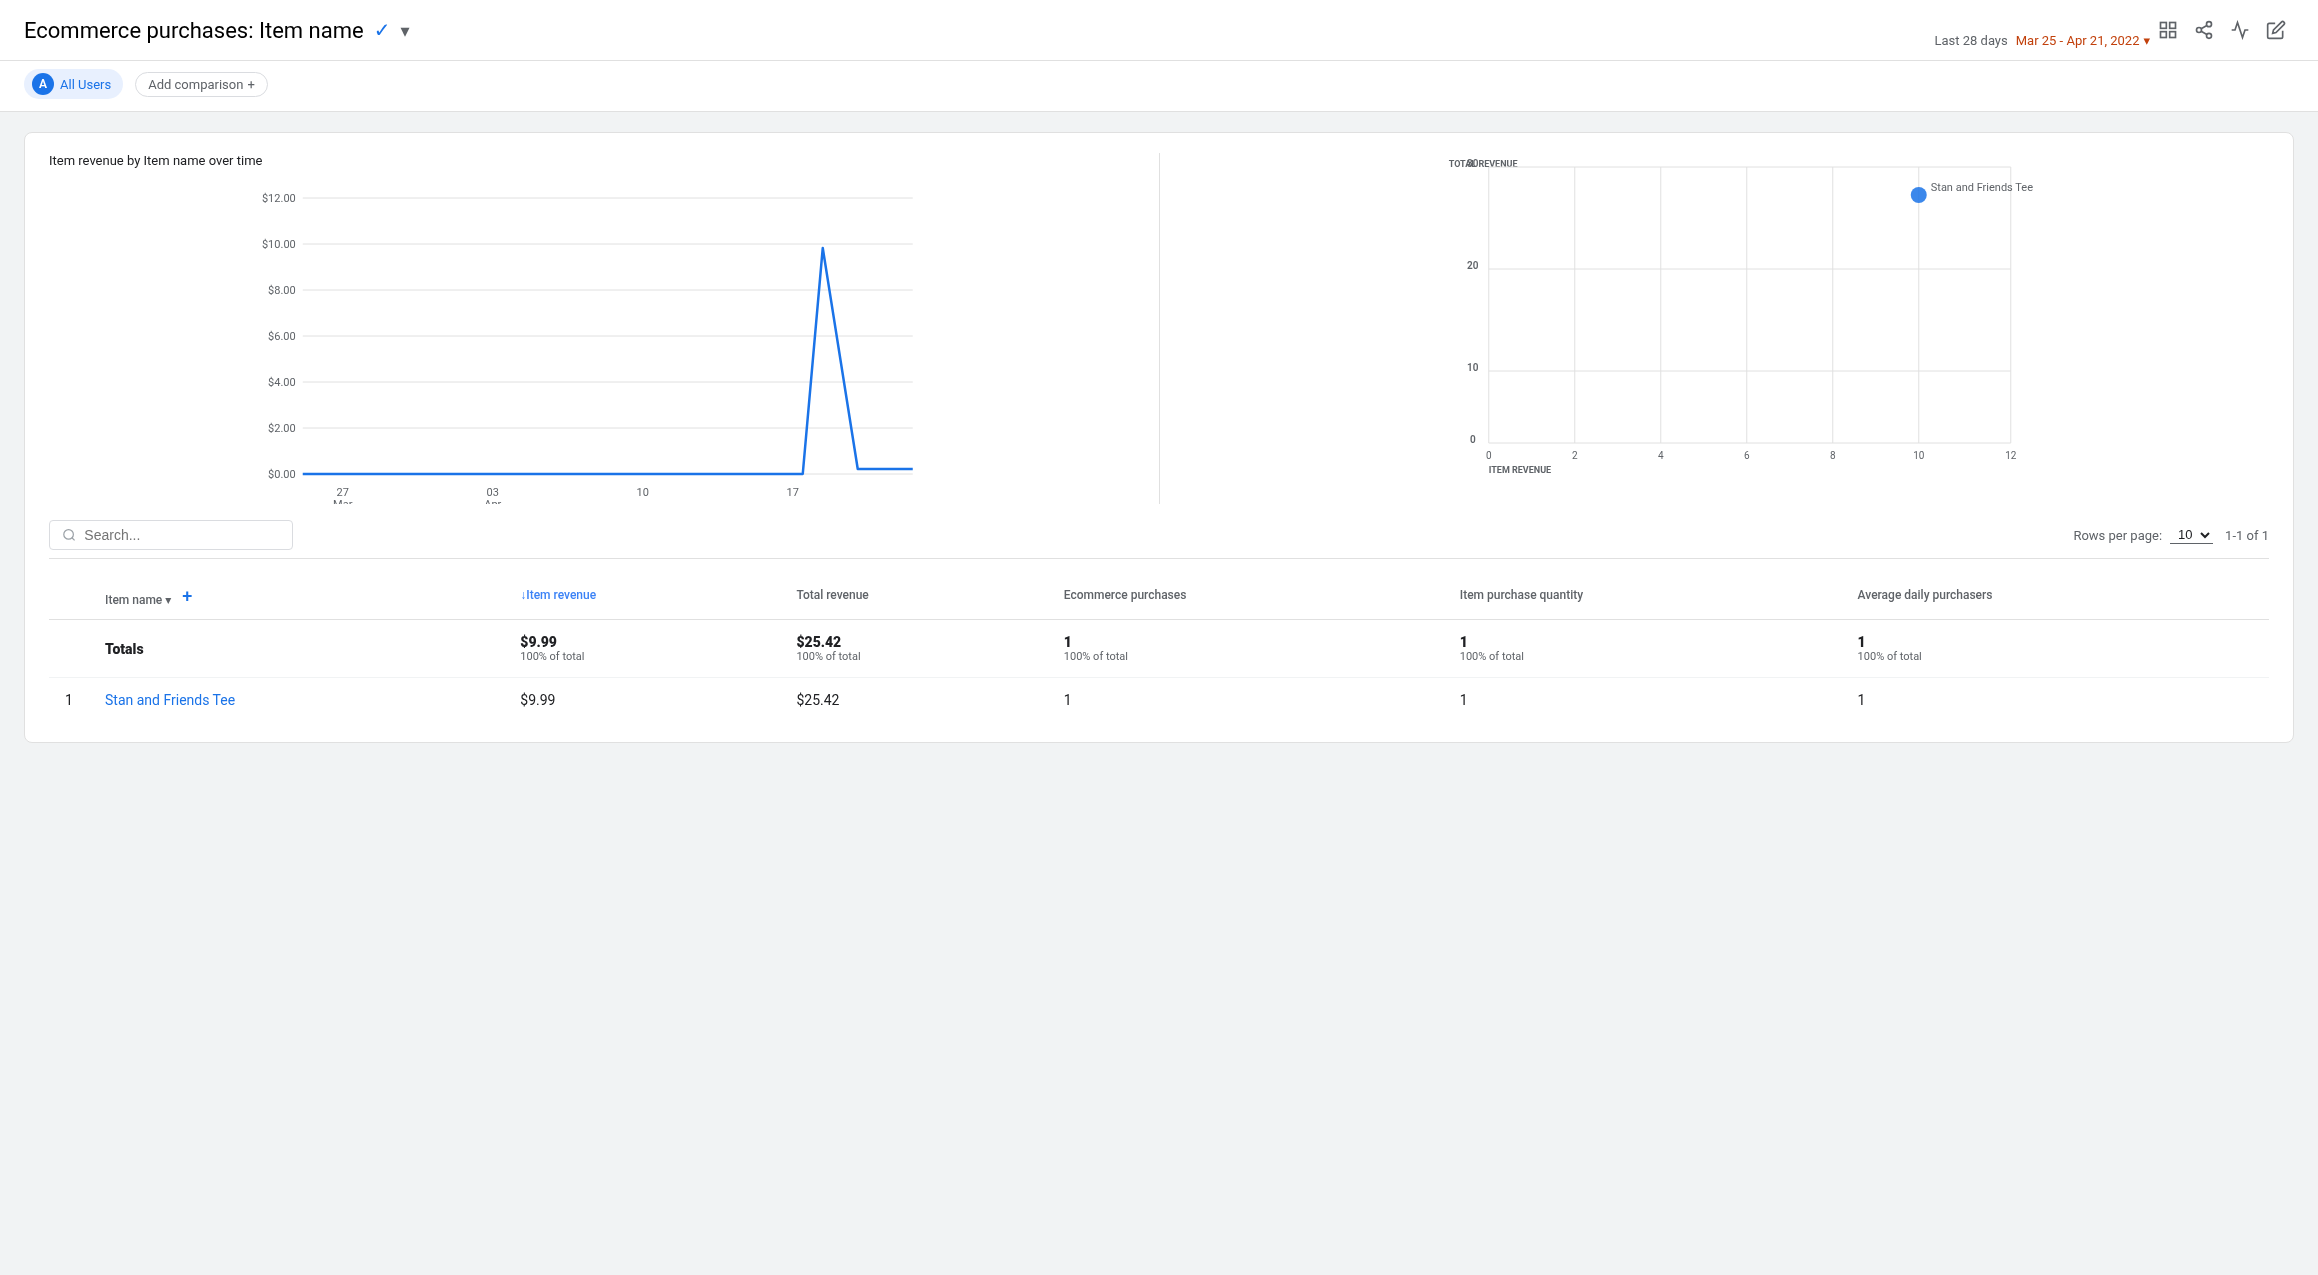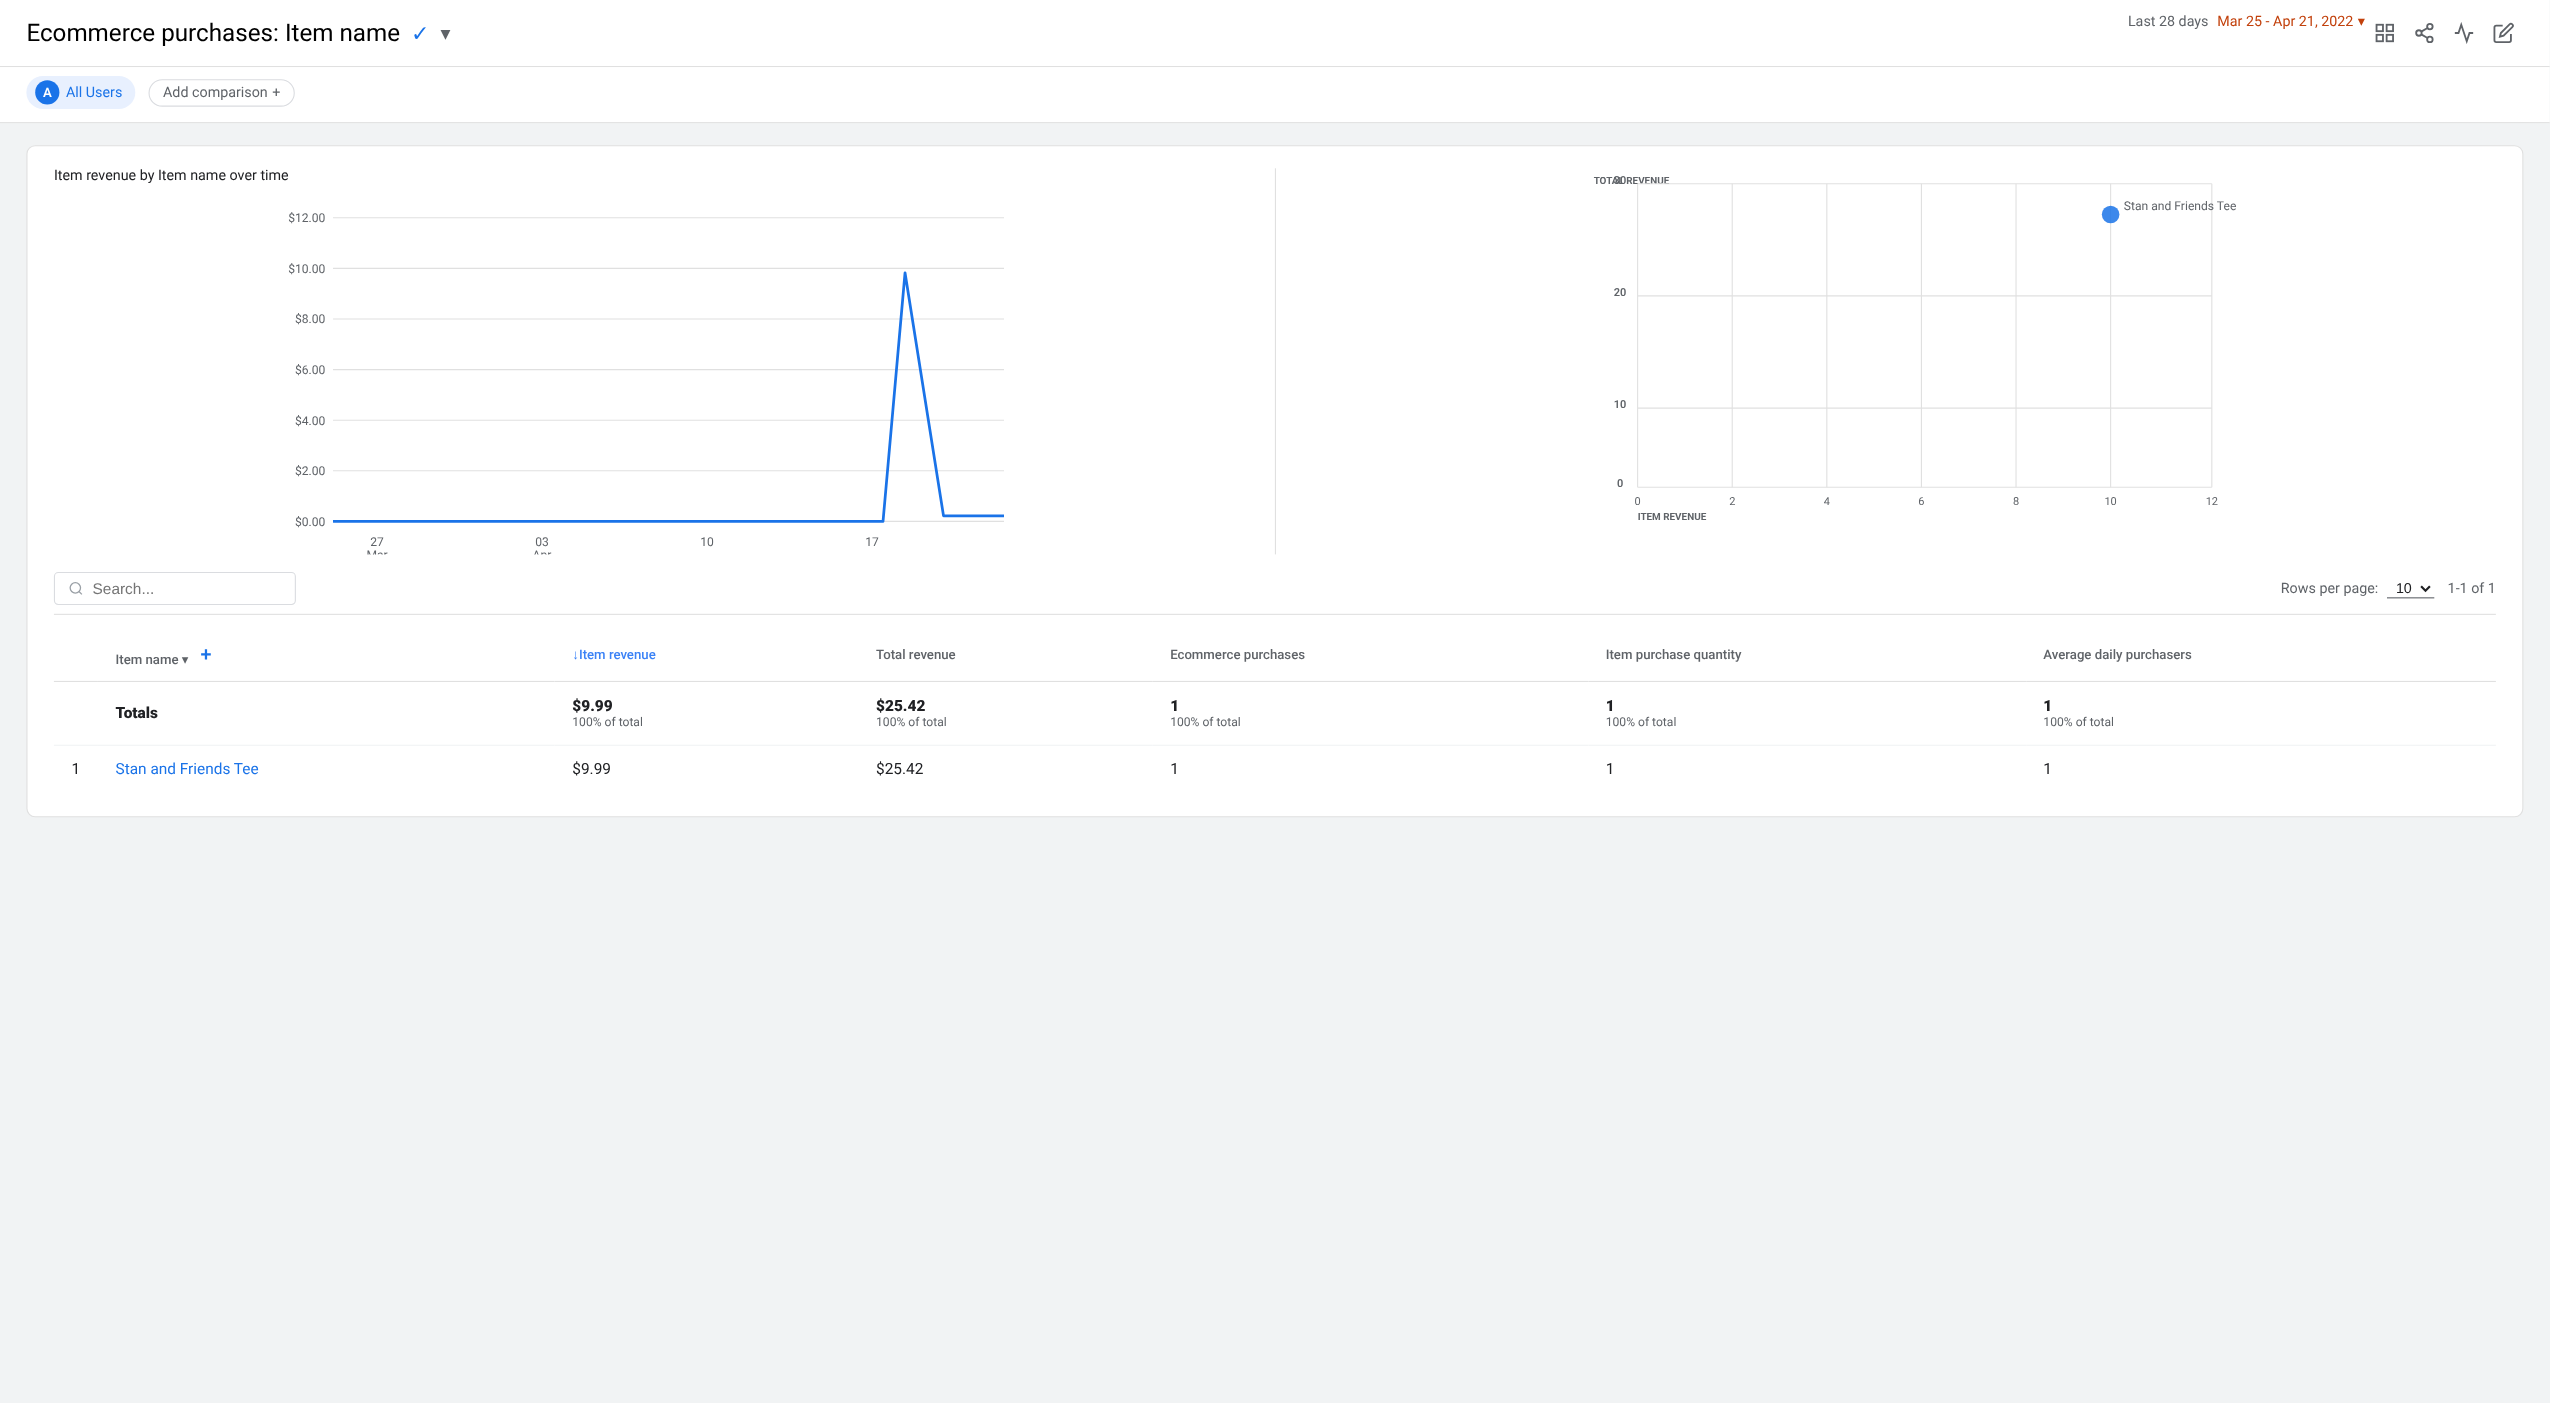--- a/index.html
+++ b/index.html
@@ -31,21 +31,21 @@
       color: #1a73e8;
       font-size: 20px;
     }
     .dropdown-arrow {
       color: #5f6368;
       font-size: 18px;
       cursor: pointer;
     }
     .header-right {
       display: flex;
-      align-items: flex-start;
+      align-items: flex-end;
       gap: 0;
     }
     .date-range {
       display: flex;
       align-items: center;
       gap: 8px;
       font-size: 13px;
       color: #5f6368;
     }
     .date-range-value {
@@ -164,21 +164,21 @@
       padding-bottom: 8px;
       border-bottom: 1px solid #e0e0e0;
     }
     .search-box {
       display: flex;
       align-items: center;
       gap: 8px;
       border: 1px solid #dadce0;
       border-radius: 4px;
       padding: 6px 12px;
-      width: 220px;
+      width: 244px;
     }
     .search-input {
       border: none;
       outline: none;
       font-size: 14px;
       color: #202124;
       width: 100%;
       background: transparent;
     }
     .pagination-controls {

